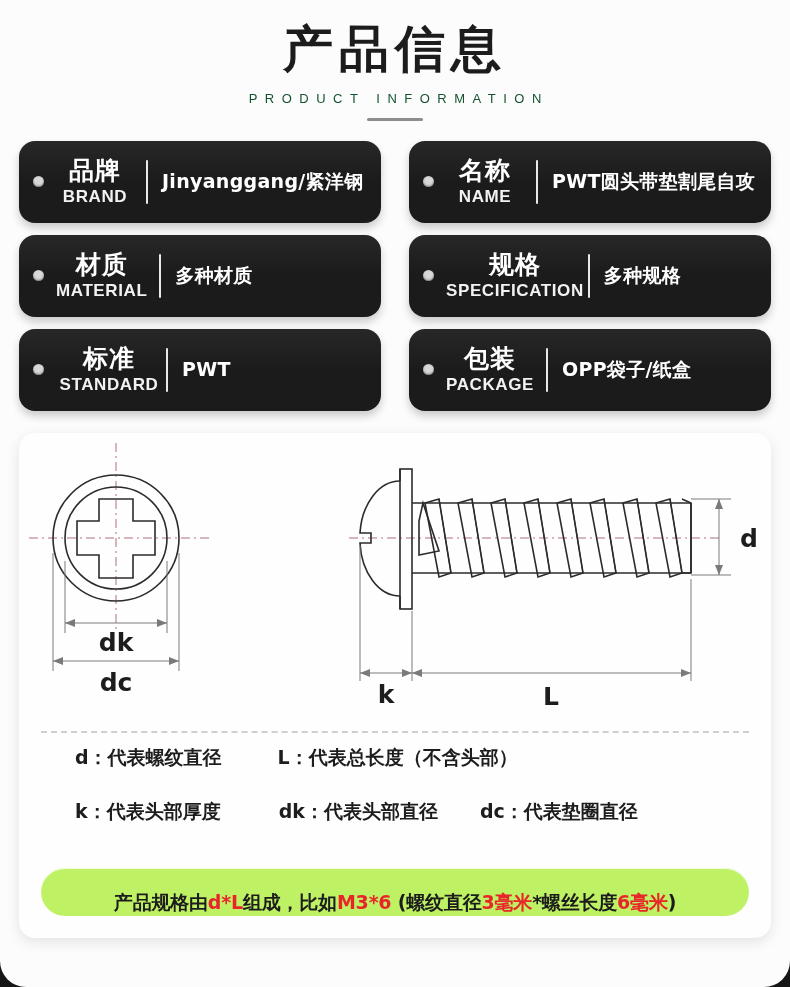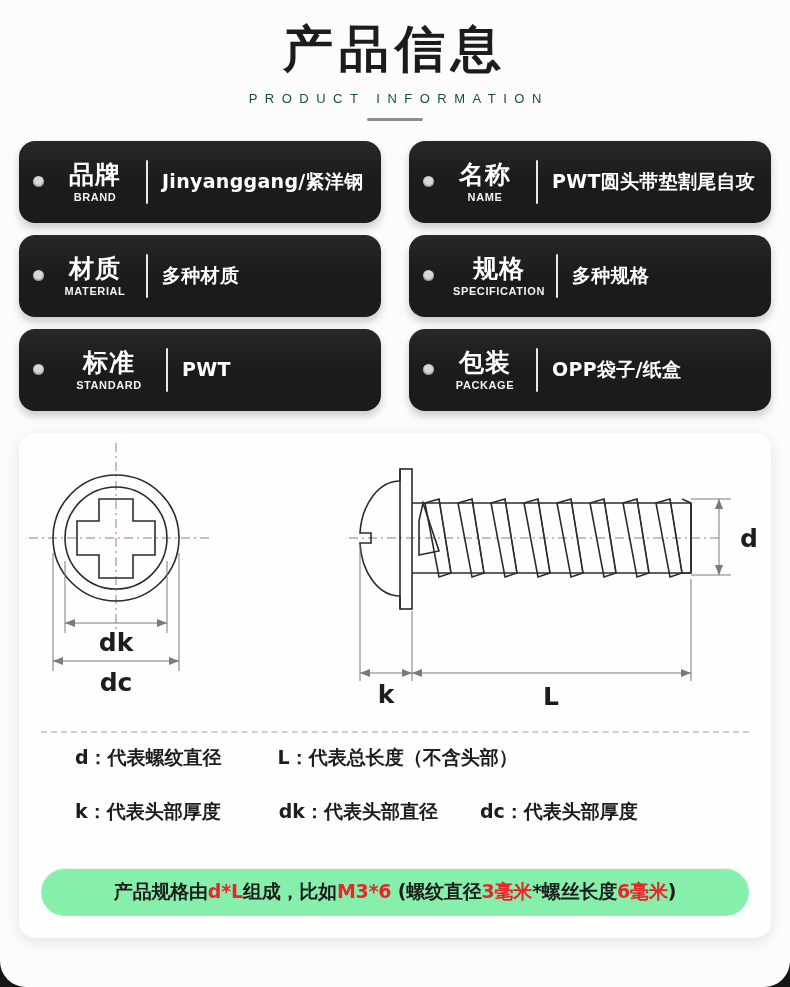--- a/index.html
+++ b/index.html
@@ -105,21 +105,21 @@
     font-size: 25px;
     font-weight: 700;
     color: #ffffff;
     letter-spacing: 1px;
     line-height: 1.12;
     white-space: nowrap;
     font-family: "DejaVu Sans", "Liberation Sans", sans-serif;
   }
   .label-en {
     margin-top: 2px;
-    font-size: 11px;
+    font-size: 17px;
     font-weight: 700;
     color: #f2f2f2;
     letter-spacing: 0.6px;
     white-space: nowrap;
   }
 
   .vrule {
     width: 2px;
     height: 44px;
     background: #e8e8e8;
@@ -193,24 +193,24 @@
   .legend-row.r2 .legend-item:nth-child(2) { margin-left: 58px; }
   .legend-row.r2 .legend-item:nth-child(3) { margin-left: 42px; }
 
   
   .spec-pill {
     position: absolute;
     left: 22px;
     right: 22px;
     bottom: 22px;
     height: 48px;
-    background: #86efac;
+    background: #bef264;
     border-radius: 24px;
     display: flex;
-    align-items: center;
+    align-items: flex-end;
     justify-content: center;
     box-shadow: inset 0 1px 0 rgba(255,255,255,0.8);
   }
   .spec-text {
     font-size: 19px;
     font-weight: 700;
     color: #1c1c1c;
     white-space: nowrap;
     letter-spacing: -0.2px;
     font-family: "DejaVu Sans", "Liberation Sans", sans-serif;
@@ -402,21 +402,21 @@
     <div class="dashed-sep"></div>
 
     <div class="legend">
       <div class="legend-row r1">
         <span class="legend-item">d：代表螺纹直径</span>
         <span class="legend-item">L：代表总长度（不含头部）</span>
       </div>
       <div class="legend-row r2">
         <span class="legend-item">k：代表头部厚度</span>
         <span class="legend-item">dk：代表头部直径</span>
-        <span class="legend-item">dc：代表头部厚度</span>
+        <span class="legend-item">dc：代表垫圈直径</span>
       </div>
     </div>
 
     <div class="spec-pill">
       <div class="spec-text"><span>产品规格由</span><span class="hl">d*L</span><span>组成，比如</span><span class="hl">M3*6</span><span> (螺纹直径</span><span class="hl">3毫米</span><span>*螺丝长度</span><span class="hl">6毫米</span><span>)</span></div>
     </div>
 
   </div>
 
 </div>

